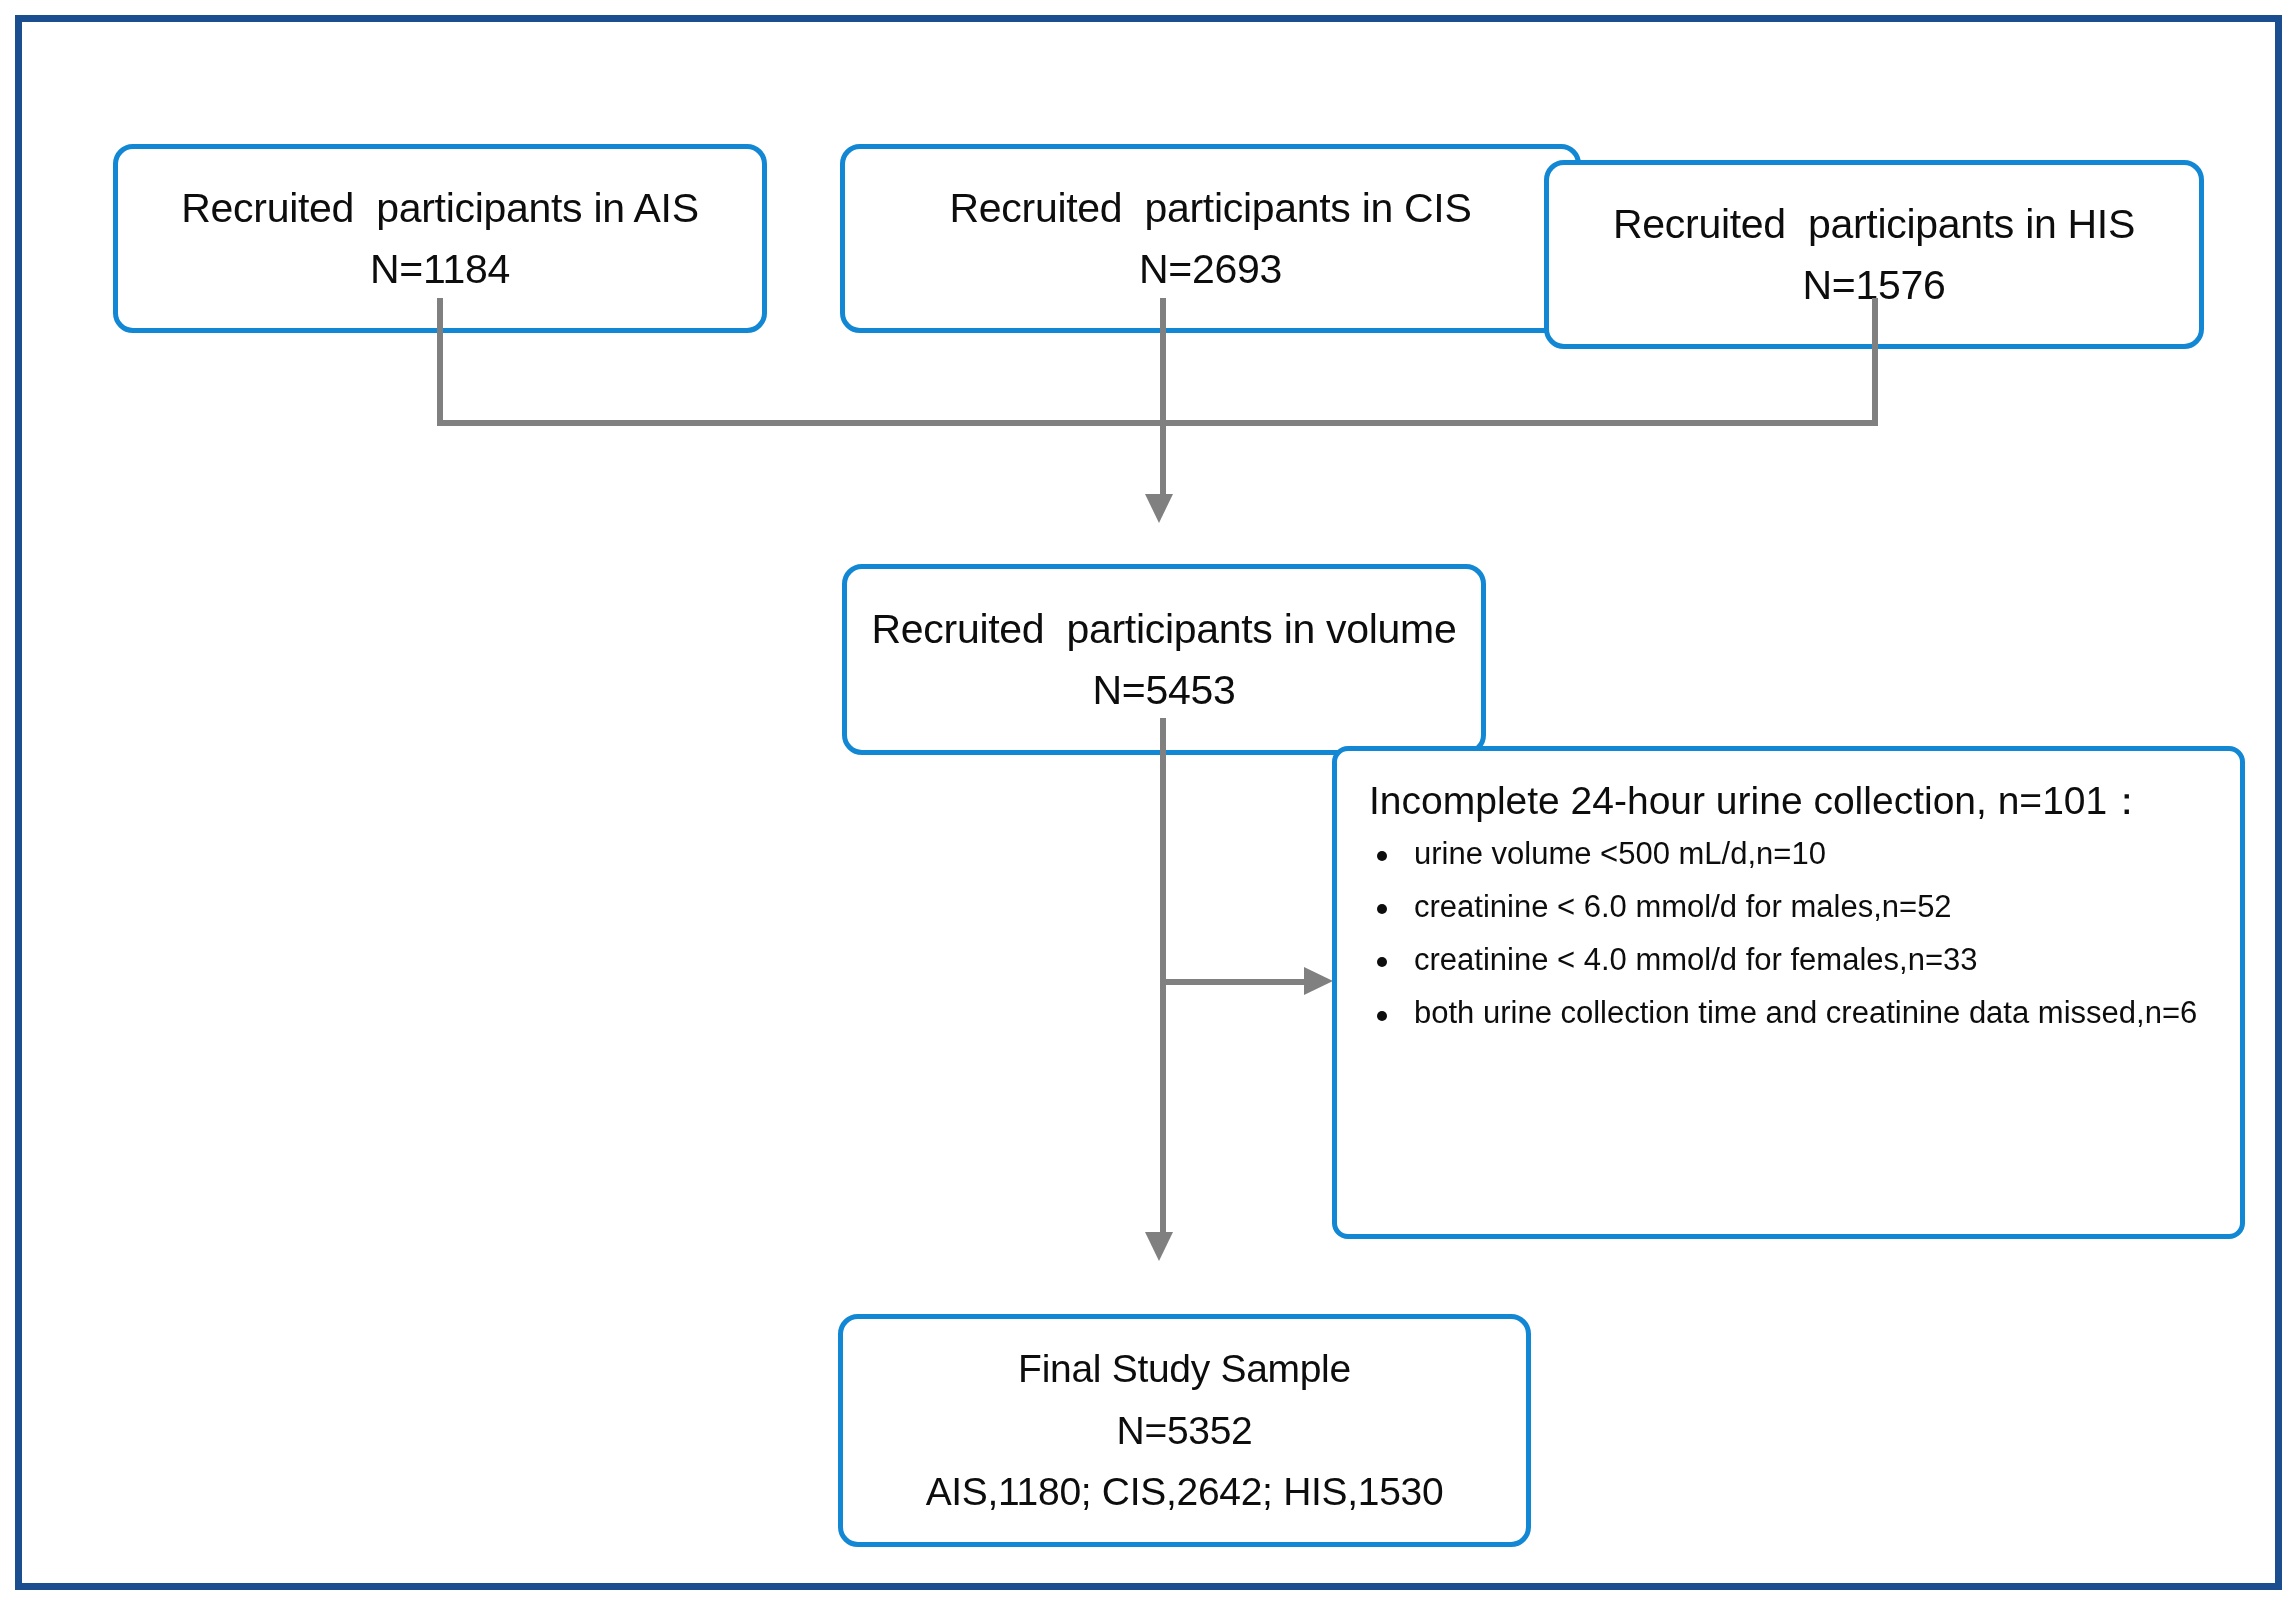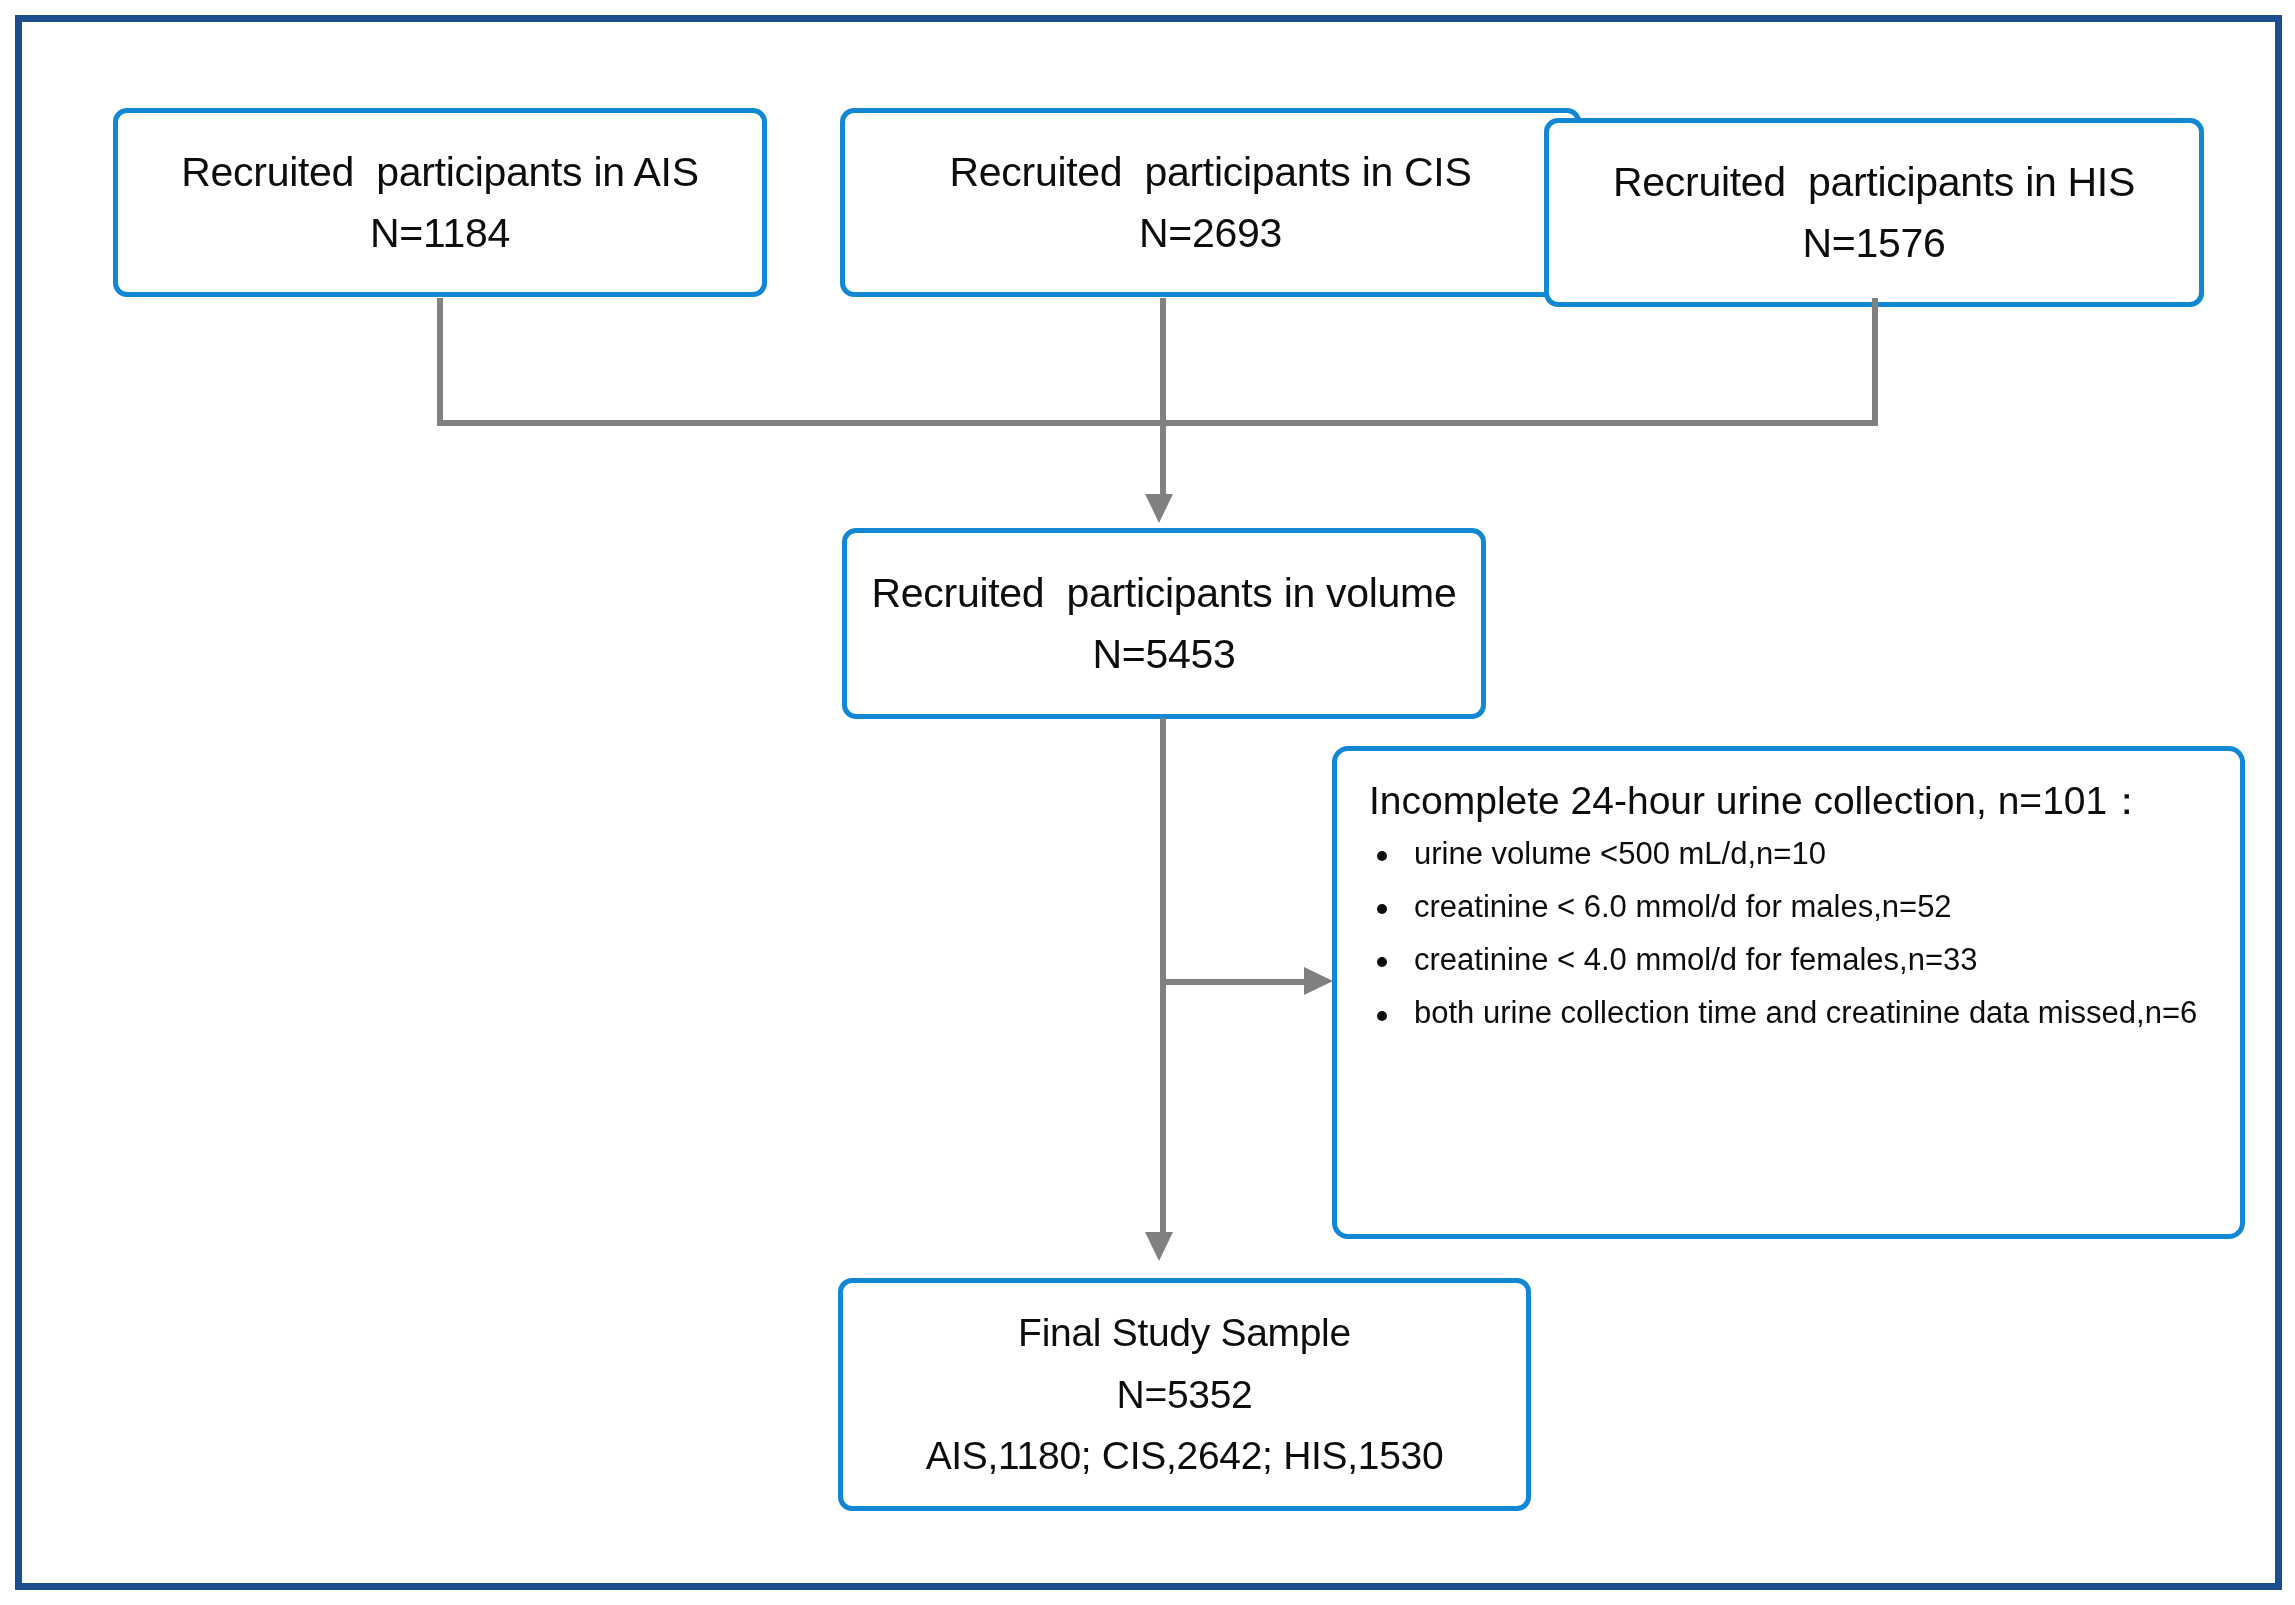--- a/index.html
+++ b/index.html
@@ -27,40 +27,41 @@
     height: 1575px;
     box-sizing: border-box;
     border: 7.2px solid #1a4e8f;
     background: transparent;
   }
   
   .flow-box {
     position: absolute;
     box-sizing: border-box;
     border: 5.3px solid #1287d4;
-    border-radius: 14px;
+    border-radius: 20px;
     background: #ffffff;
     display: flex;
     flex-direction: column;
     align-items: center;
     justify-content: center;
     color: #0d0d0d;
     text-align: center;
+    margin-top: 36px;
   }
   .flow-box .line {
     display: block;
     white-space: pre;
     line-height: 1.48;
     font-size: 41px;
     letter-spacing: -0.3px;
   }
   
   #box-ais  { left: 113px;  top: 108px; width: 654px;  height: 189px; }
   #box-cis  { left: 840px; top: 108px; width: 741px; height: 189px; }
-  #box-his  { left: 1544px; top: 118px; width: 660px; height: 189px; }
+  #box-his  { left: 1544px; top: 124px; width: 660px; height: 189px; }
   #box-total{ left: 842px; top: 528px; width: 644px;  height: 191px; }
   #box-final{ left: 838px; top: 1278px; width: 693px; height: 233px; text-align: center; }
   #box-final .line { font-size: 39px; line-height: 1.58; }
 
   
   #box-exclusion {
     position: absolute;
     left: 1332px;
     top: 746px;
     width: 913px;

